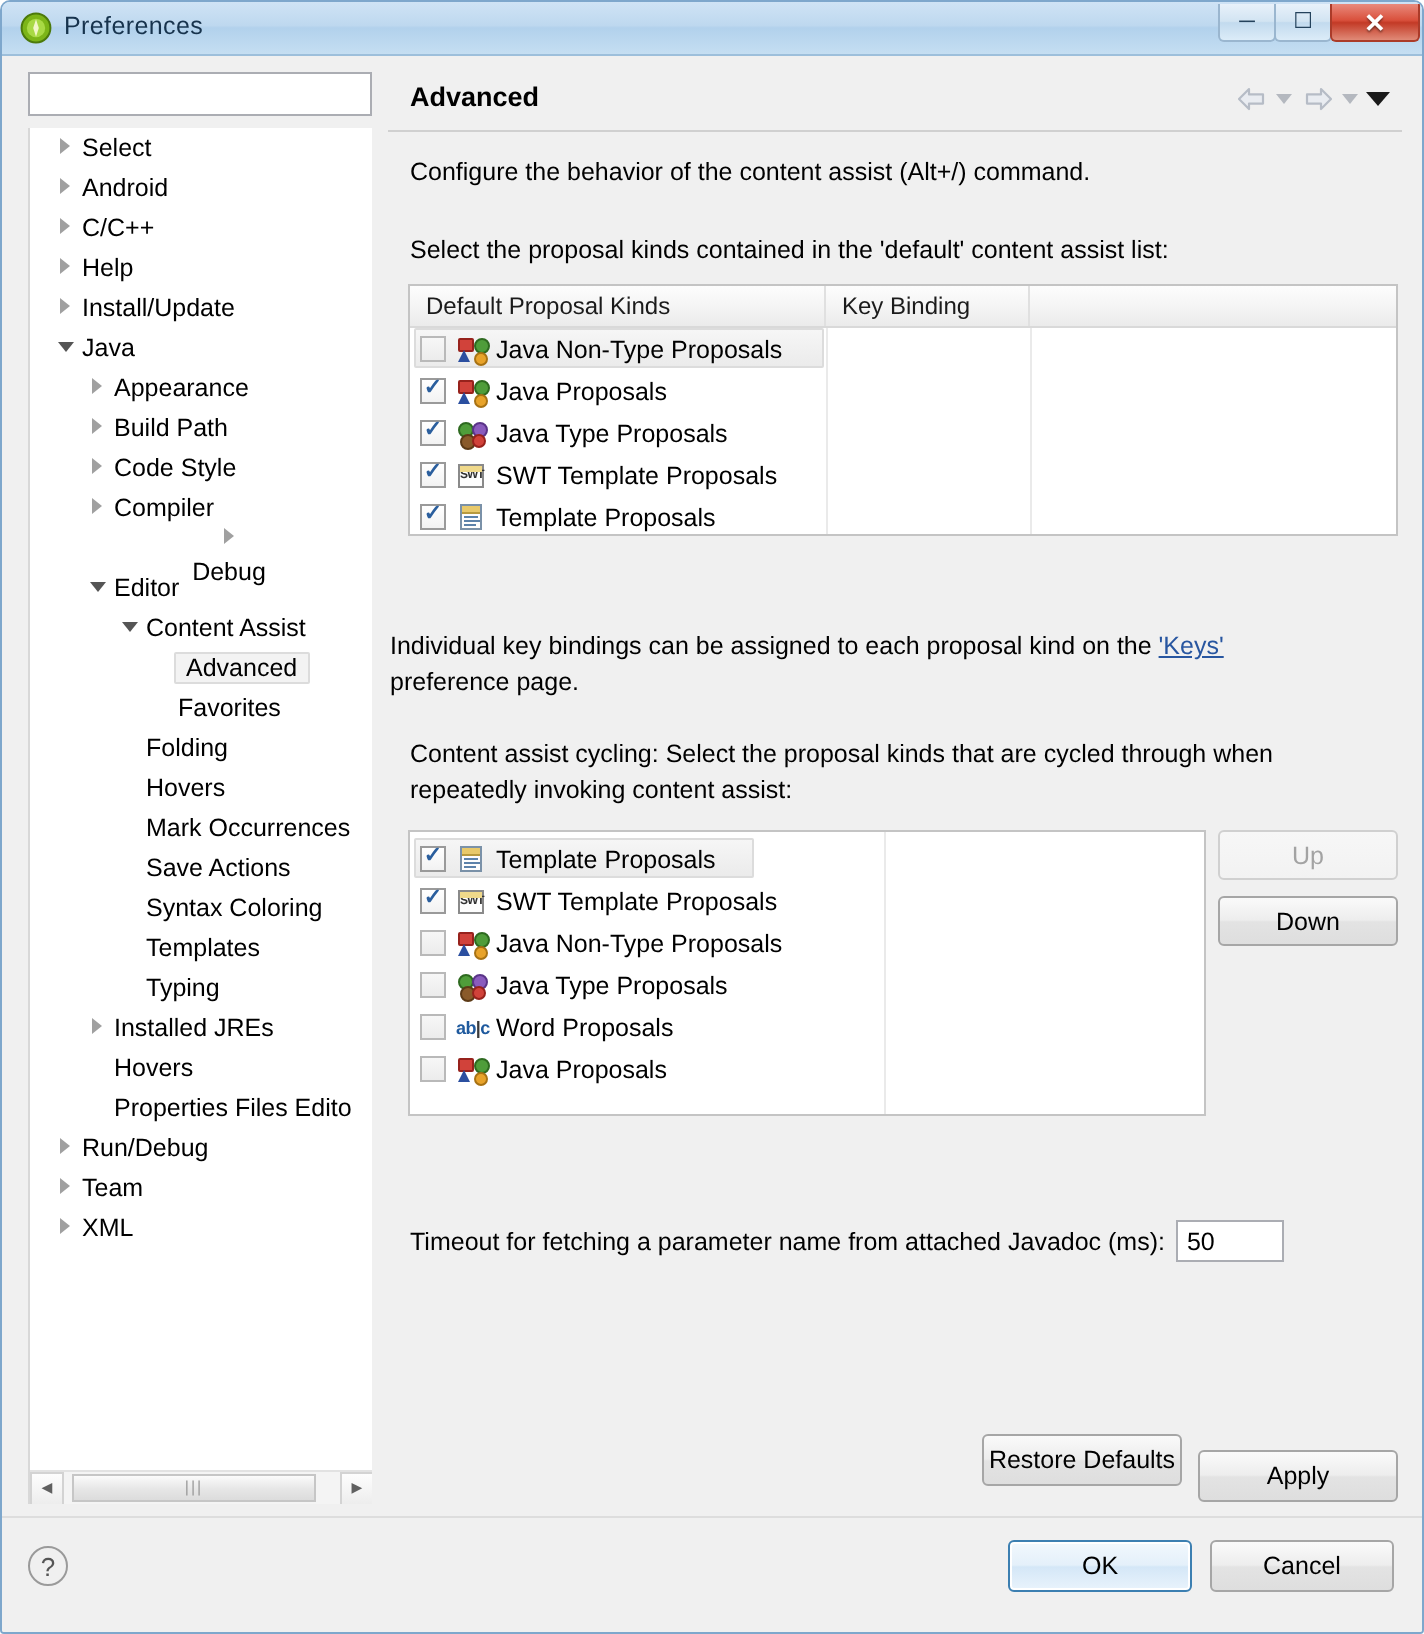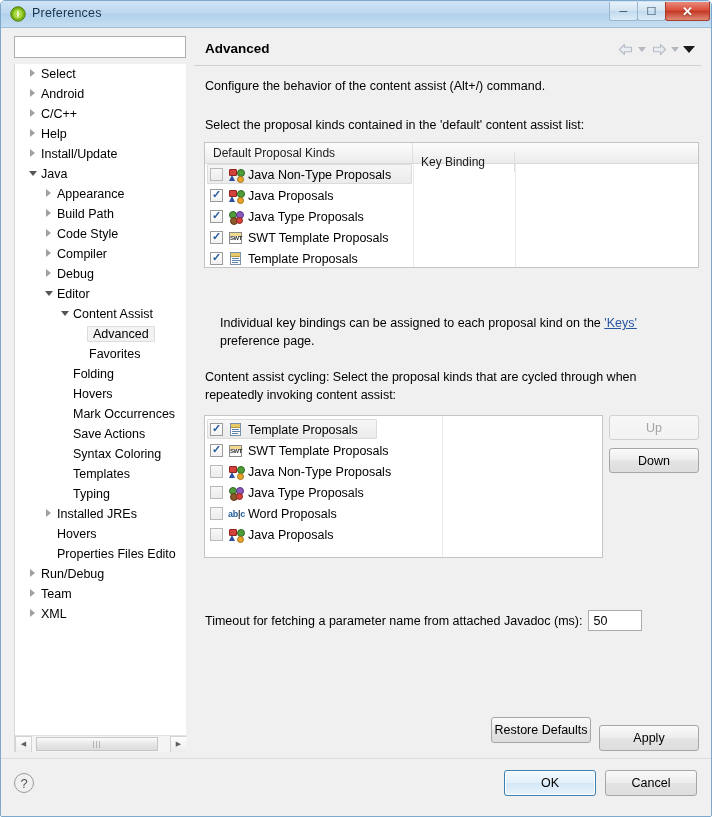--- a/index.html
+++ b/index.html
@@ -260,21 +260,21 @@
   .t1-col {
     position: absolute;
     top: 0; height: 20px;
     display: flex; align-items: center;
     font-size: 12px;
     padding-left: 8px;
     box-sizing: border-box;
     color: #1b1b1b;
   }
   .t1-col.c1 { left: 0; width: 208px; border-right: 1px solid #e0e0e0; }
-  .t1-col.c2 { left: 208px; width: 102px; border-right: 1px solid #e0e0e0; margin-top: 9px; }
+  .t1-col.c2 { left: 208px; width: 102px; border-right: 1px solid #e0e0e0; }
   .t1-col.c3 { left: 310px; width: 183px; }
   .t1-vline {
     position: absolute;
     top: 21px; bottom: 0;
     width: 1px; background: #eaeaea;
   }
 
   .row {
     height: 21px;
     display: flex;
@@ -371,21 +371,21 @@
     font-weight: bold;
     color: #1f5a9e;
     line-height: 12px;
     letter-spacing: -0.3px;
   }
   .ic-abc .bk { color: #3a3a3a; }
 
   
   .keys-para {
     position: absolute;
-    left: 26px; top: 278px;
+    left: 1px; top: 278px;
     width: 480px;
     font-size: 12.5px;
     line-height: 18px;
   }
   .keys-link {
     color: #2856a0;
     text-decoration: underline;
     cursor: pointer;
   }
   .cycling-para {
@@ -575,21 +575,21 @@
             <span class="lbl">Build Path</span>
           </div>
           <div class="tree-item" style="padding-left: 26px;">
             <span class="arrow"><span class="tri-r"></span></span>
             <span class="lbl">Code Style</span>
           </div>
           <div class="tree-item" style="padding-left: 26px;">
             <span class="arrow"><span class="tri-r"></span></span>
             <span class="lbl">Compiler</span>
           </div>
-          <div class="tree-item" style="padding-left: 26px;">
+          <div class="tree-item" style="padding-left: 26px; flex-direction: column;">
             <span class="arrow"><span class="tri-r"></span></span>
             <span class="lbl">Debug</span>
           </div>
           <div class="tree-item" style="padding-left: 26px;">
             <span class="arrow"><span class="tri-d"></span></span>
             <span class="lbl">Editor</span>
           </div>
           <div class="tree-item" style="padding-left: 42px;">
             <span class="arrow"><span class="tri-d"></span></span>
             <span class="lbl">Content Assist</span>

